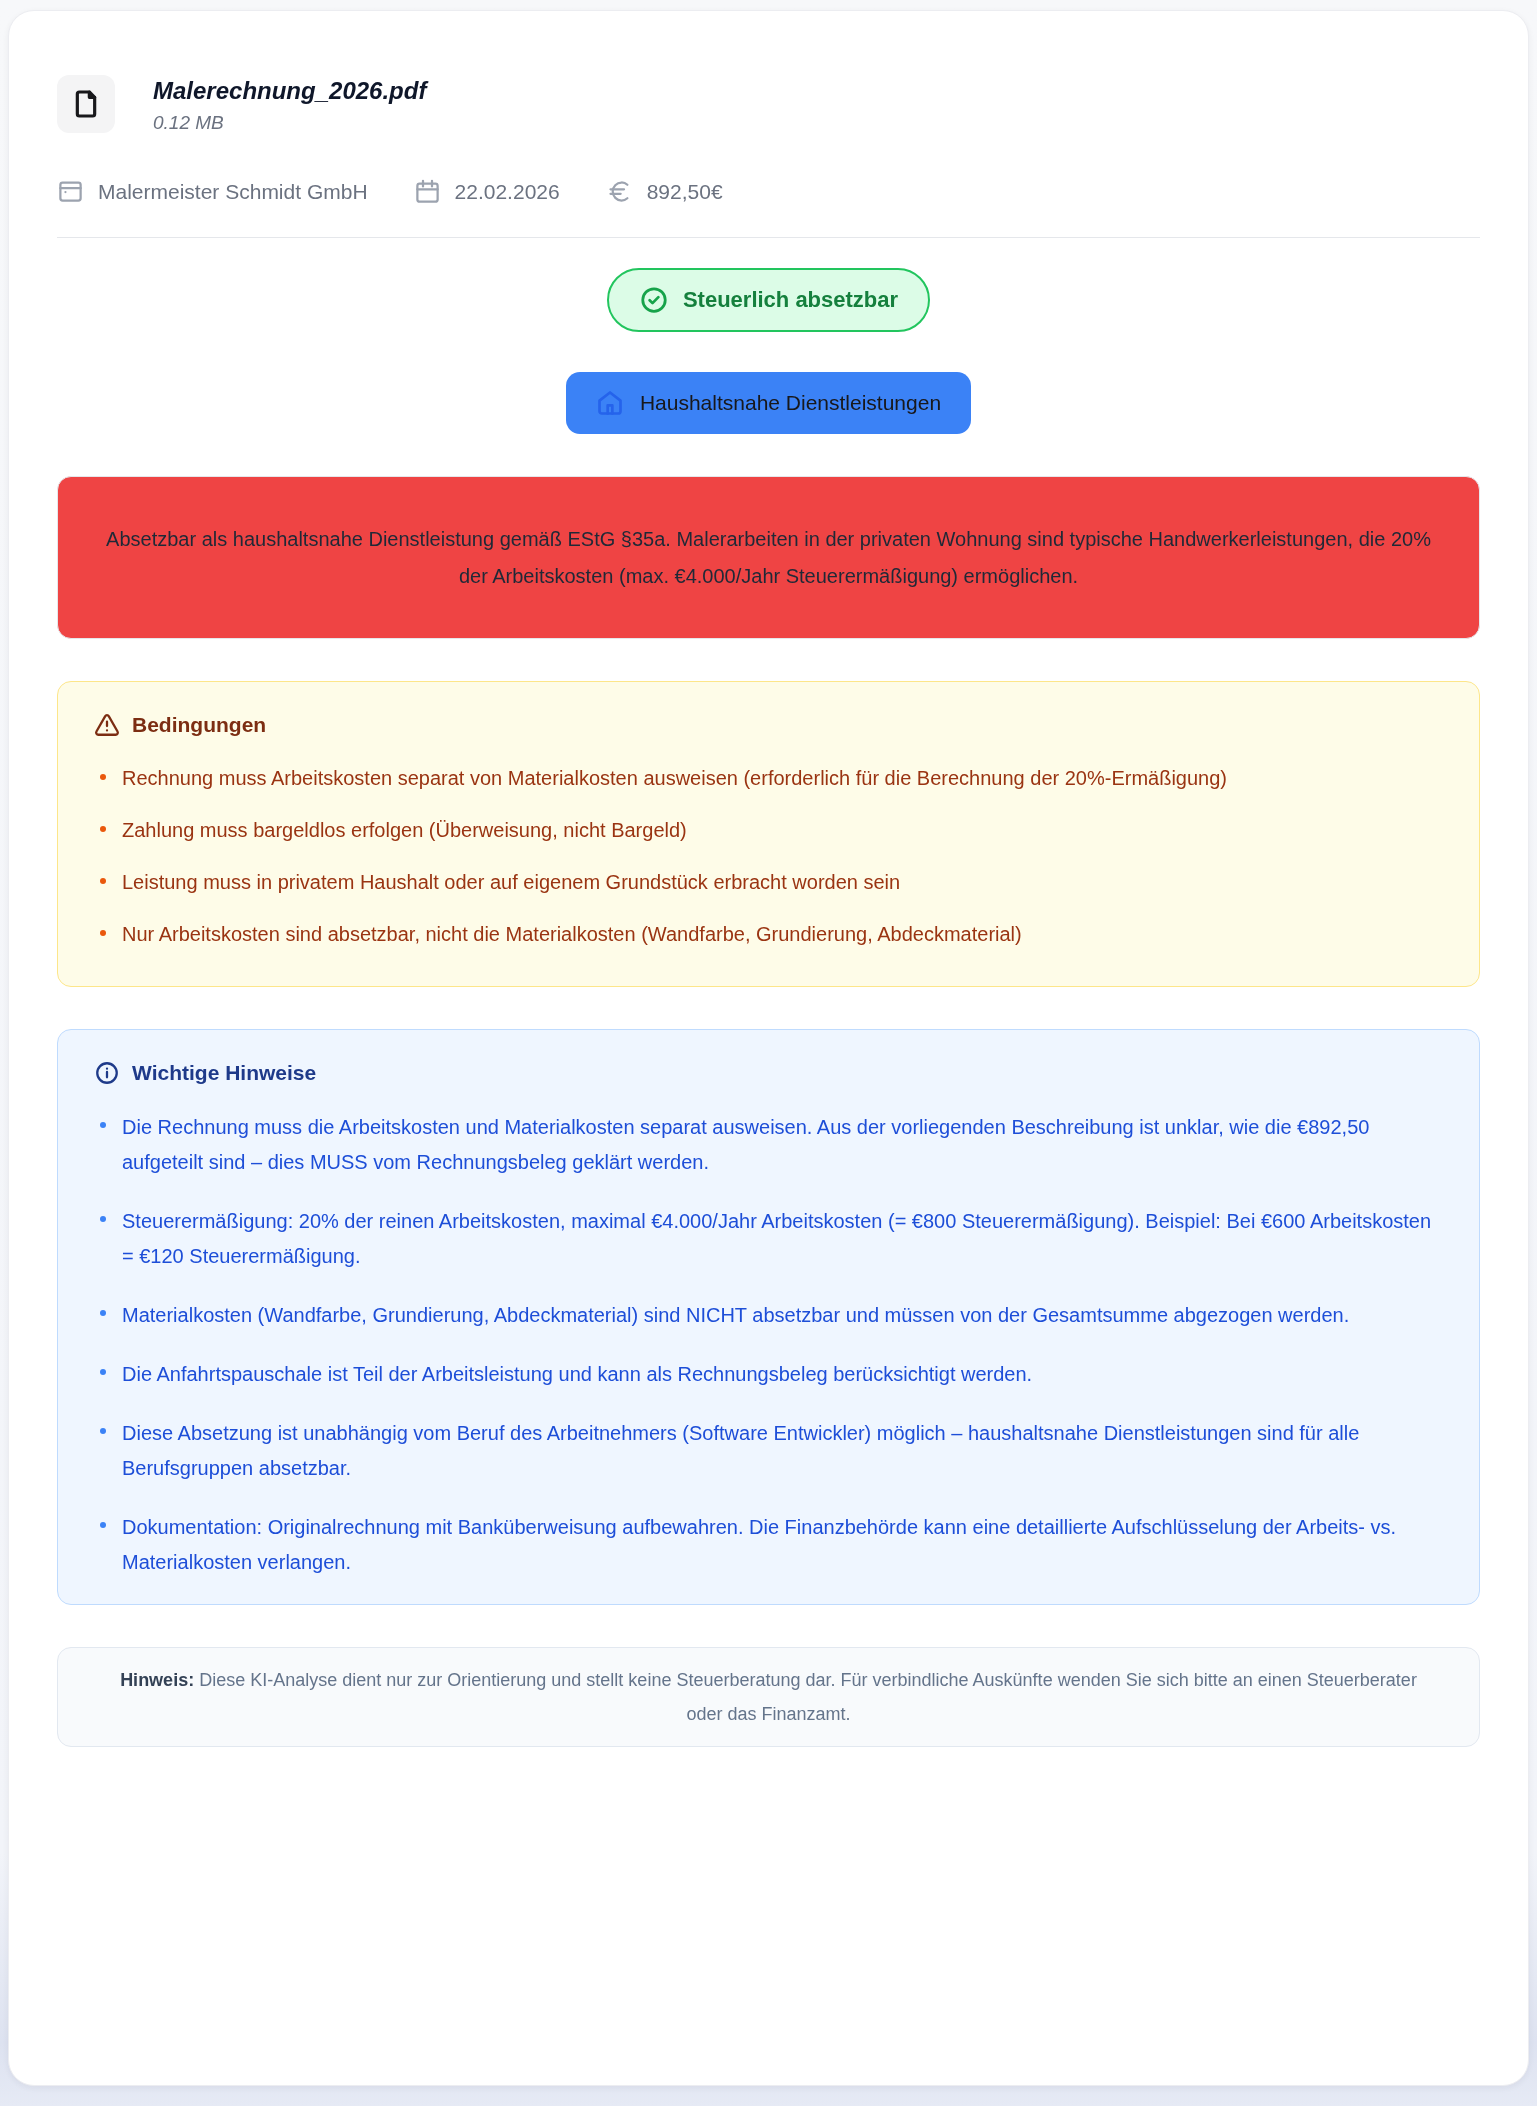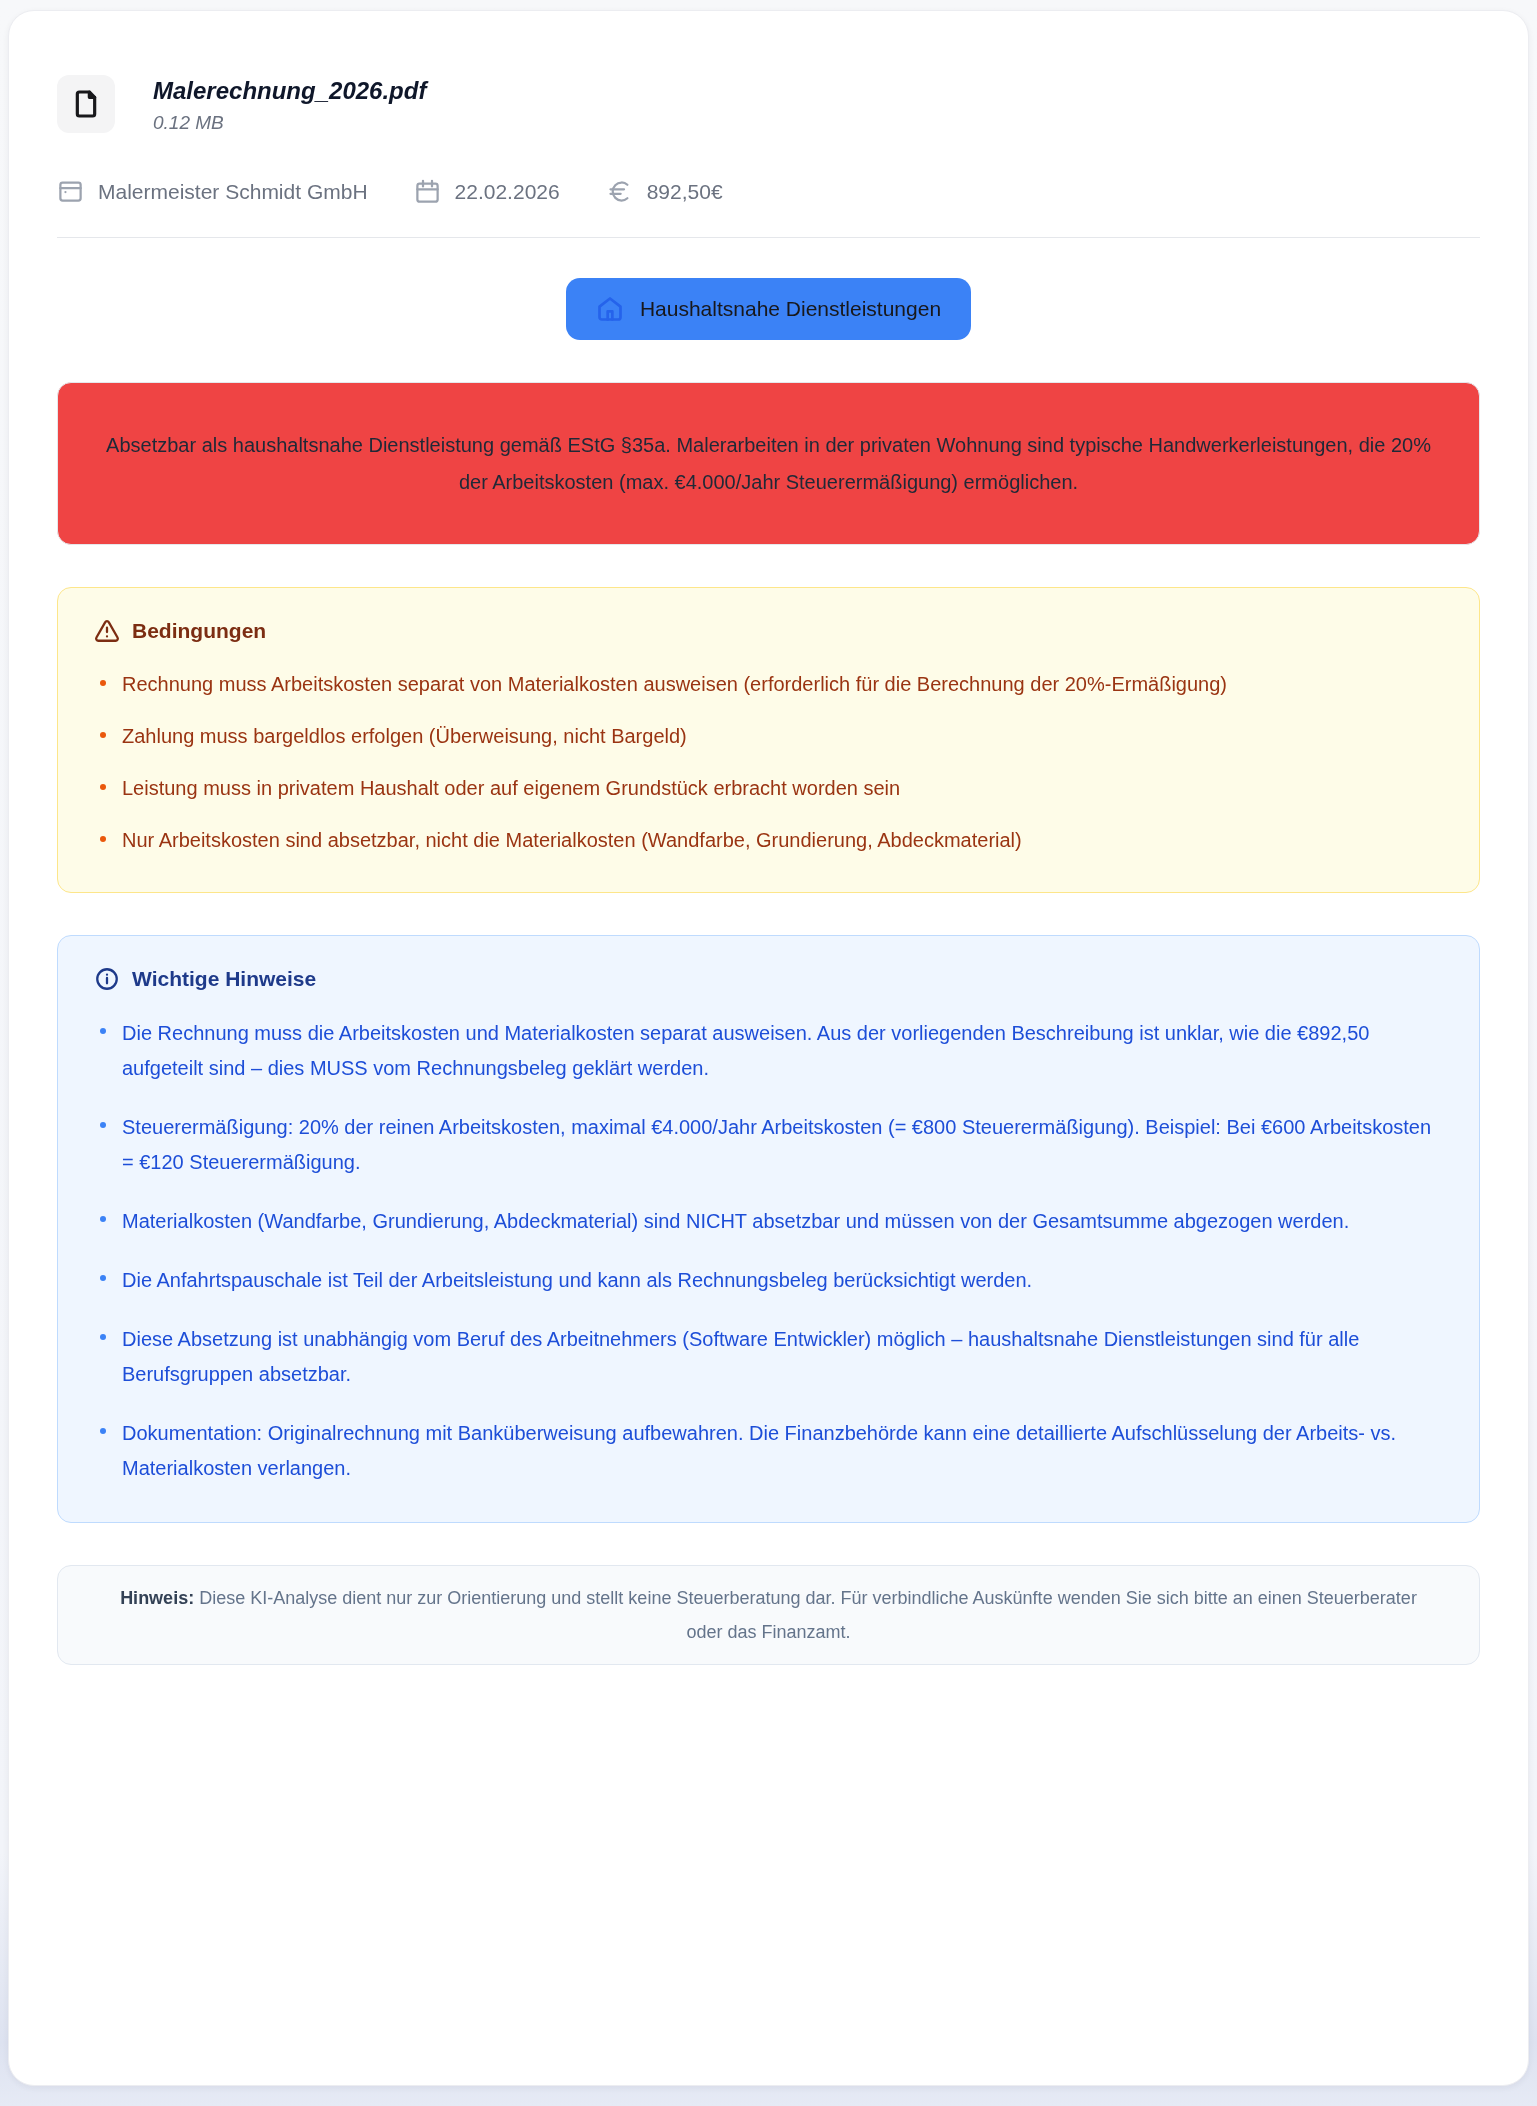--- a/index.html
+++ b/index.html
@@ -56,21 +56,21 @@
   }
 
   
   .box { border-radius: 14px; margin-top: 42px; }
   .summary-box {
     background: #ef4444; border: 1px solid #e5e7eb;
     padding: 44px 40px; text-align: center;
     font-size: 20px; line-height: 1.82; color: #1f2937;
   }
   .conditions-box { background: #fefce8; border: 1px solid #fde68a; padding: 30px 36px 34px; }
-  .hints-box { background: #eff6ff; border: 1px solid #bfdbfe; padding: 30px 36px 34px; }
+  .hints-box { background: #eff6ff; border: 1px solid #bfdbfe; padding: 30px 36px 22px; }
 
   .box-heading { display: flex; align-items: center; gap: 12px; font-size: 21px; font-weight: 700; }
   .conditions-box .box-heading { color: #7c2d12; }
   .hints-box .box-heading { color: #1e3a8a; }
 
   ul.box-list { list-style: none; margin: 24px 0 0 0; padding: 0; }
   ul.box-list li { position: relative; padding-left: 28px; font-size: 20px; }
   ul.box-list li::before {
     content: ""; position: absolute; left: 6px; top: 0.62em;
     width: 6px; height: 6px; border-radius: 50%;
@@ -138,20 +138,31 @@
           <path d="M4 14h9"></path>
           <path d="M19 6a7.7 7.7 0 0 0-5.2-2A7.9 7.9 0 0 0 6 12c0 4.4 3.5 8 7.8 8 2 0 3.8-.8 5.2-2"></path>
         </svg>
       </span>
       <span>892,50€</span>
     </div>
   </div>
 
   <hr class="divider">
 
+  <div class="badge-center">
+    <div class="status-pill">
+      <span>
+        <svg width="30" height="30" viewBox="0 0 24 24" fill="none" stroke="#16a34a" stroke-width="2.2" stroke-linecap="round" stroke-linejoin="round">
+          <circle cx="12" cy="12" r="9"></circle>
+          <path d="m8.5 12.2 2.3 2.3 4.7-4.8"></path>
+        </svg>
+      </span>
+      <span>Steuerlich absetzbar</span>
+    </div>
+  </div>
 
   <div class="badge-center">
     <div class="category-pill">
       <span>
         <svg width="28" height="28" viewBox="0 0 24 24" fill="none" stroke="#2563eb" stroke-width="2.3" stroke-linecap="round" stroke-linejoin="round">
           <path d="m3 10 9-7 9 7v9a2 2 0 0 1-2 2H5a2 2 0 0 1-2-2z"></path>
           <path d="M10 21v-7h4v7"></path>
         </svg>
       </span>
       <span>Haushaltsnahe Dienstleistungen</span>

